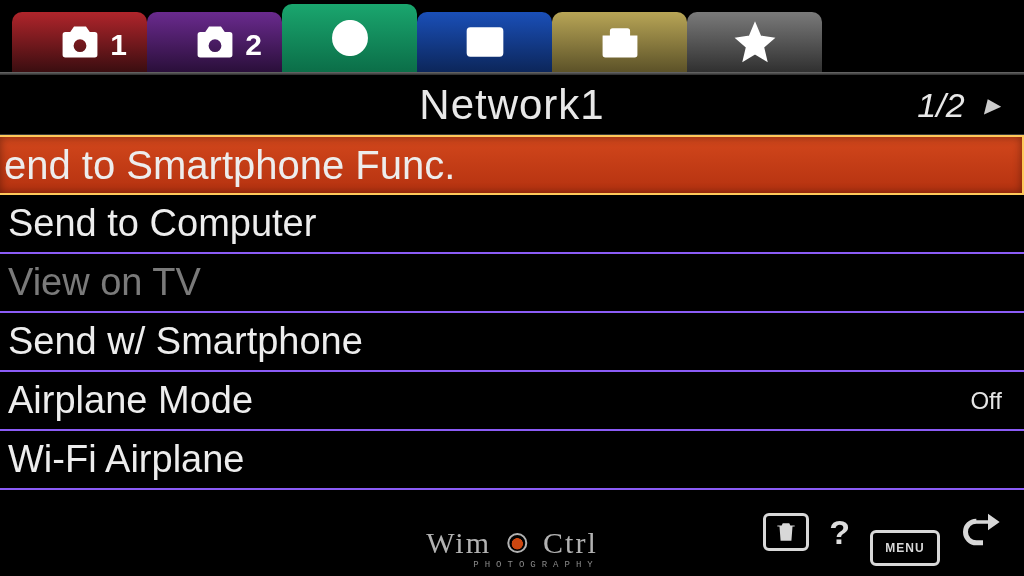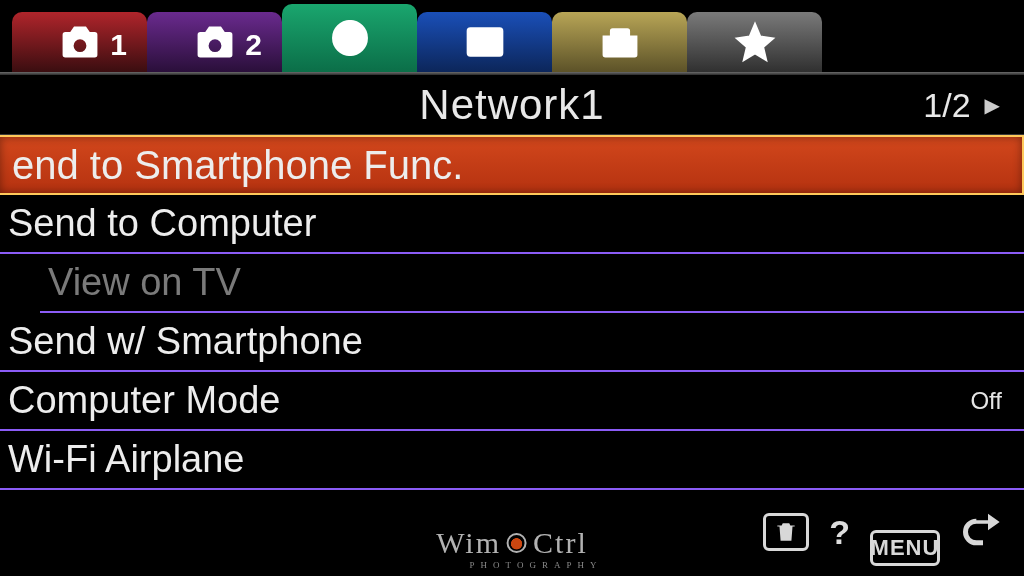--- a/index.html
+++ b/index.html
@@ -31,71 +31,71 @@
 
   
   .page-header {
     display: flex; align-items: center; justify-content: center;
     height: 60px; position: relative;
     border-bottom: 1px solid #3a3a3a;
   }
   .page-title { font-size: 42px; color: #e8e8e8; letter-spacing: 1px; text-align: right; }
   .page-indicator {
     position: absolute; right: 24px; top: 50%; transform: translateY(-50%);
-    font-size: 34px; color: #e8e8e8; display: flex; align-items: center; gap: 14px;
+    font-size: 34px; color: #e8e8e8; display: flex; align-items: center; gap: 20px; font-style: italic;
   }
   .page-indicator .tri { font-size: 20px; color: #ccc; }
 
   
   .menu { }
   .menu-item {
     height: 59px; display: flex; align-items: center;
     padding: 0 22px 0 8px;
     border-bottom: 2px solid #8b5cf6;
     font-size: 38px; color: #ededed;
     justify-content: space-between;
   }
   .menu-item.selected {
     background: linear-gradient(#d2471c, #b53210);
     border: 2px solid #ffc95a;
     border-left: none;
     height: 60px;
     font-size: 40px;
-    padding-left: 12px;
+    padding-left: 4px;
     box-shadow: inset 0 0 10px rgba(0,0,0,0.4);
   }
-  .menu-item.disabled { color: #7a7a7a; margin-left: 40px; }
+  .menu-item.disabled { color: #7a7a7a; }
   .menu-item .value { font-size: 24px; color: #e5e5e5; }
 
   
   .footer {
     position: absolute; bottom: 10px; right: 18px;
     display: flex; align-items: center; gap: 20px;
   }
   .foot-btn { display: flex; align-items: center; color: #ddd; }
   .foot-icon { width: 46px; height: 40px; }
   .menu-chip {
     border: 3px solid #d8d8d8; border-radius: 6px;
     width: 70px; height: 36px; display: flex; align-items: center; justify-content: center;
-    font-size: 22px; color: #d8d8d8; font-weight: 700; letter-spacing: 1px; margin-top: 32px;
+    font-size: 12px; color: #d8d8d8; font-weight: 700; letter-spacing: 1px; margin-top: 32px;
   }
   .trash-chip {
     border: 3px solid #d8d8d8; border-radius: 6px;
     width: 46px; height: 38px; display: flex; align-items: center; justify-content: center;
   }
 
   
   .watermark {
     position: absolute; bottom: 6px; left: 50%; transform: translateX(-50%);
     font-family: "Brush Script MT", cursive;
     font-size: 30px; color: #c6c6c6; letter-spacing: 2px; opacity: 0.9;
     display: flex; align-items: center; gap: 6px; flex-direction: column;
   }
-  .watermark .main { display: flex; align-items: center; gap: 6px; }
-  .watermark .sub { font-family: Liberation Serif, serif; font-size: 9px; letter-spacing: 6px; color: #999; margin-top:-6px;padding-left:48px;}
+  .watermark .main { display: flex; align-items: center; gap: 16px; }
+  .watermark .sub { font-family: Liberation Mono, monospace; font-size: 9px; letter-spacing: 6px; color: #999; margin-top:-6px;padding-left:48px;}
   .wine {
     width: 20px; height: 20px; border-radius: 50% 50% 50% 50%;
     background: radial-gradient(circle at 50% 55%, #e24e12 45%, #5a1a04 48%, transparent 50%);
     border: 2px solid #c6c6c6;
   }
 </style>
 </head>
 <body>
 
 <div class="screen">
@@ -160,21 +160,21 @@
     </div>
     <div class="menu-item disabled">
       <span>View on TV</span>
       <span class="value"></span>
     </div>
     <div class="menu-item">
       <span>Send w/ Smartphone</span>
       <span class="value"></span>
     </div>
     <div class="menu-item">
-      <span>Computer Mode</span>
+      <span>Airplane Mode</span>
       <span class="value">Off</span>
     </div>
     <div class="menu-item">
       <span>Wi-Fi Airplane</span>
       <span class="value"></span>
     </div>
   </div>
 
   <div class="watermark">
     <div class="main">

